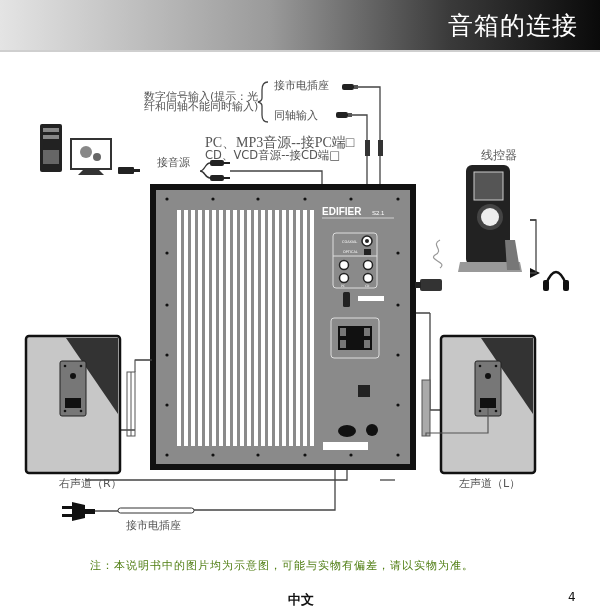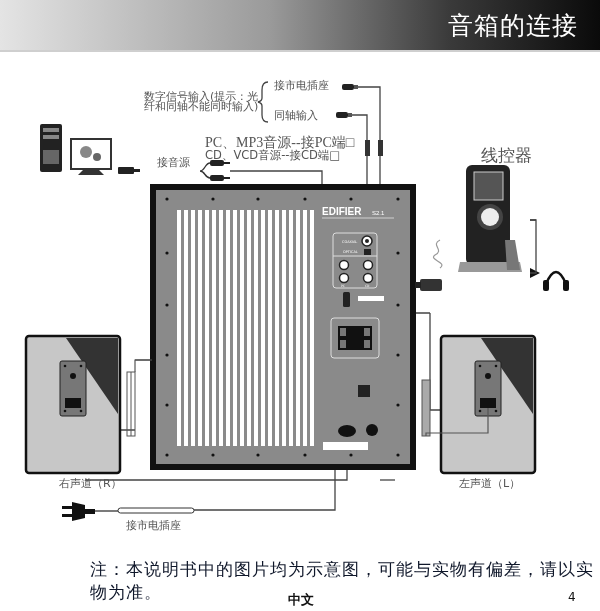--- a/index.html
+++ b/index.html
@@ -1,21 +1,21 @@
 <!DOCTYPE html>
 <html><head>
 <meta charset="utf-8">
 <style>
   html,body{margin:0;padding:0;background:#fff;}
   body{width:600px;height:611px;position:relative;overflow:hidden;font-family:"DejaVu Sans","Liberation Sans",sans-serif;color:#333;}
   .abs{position:absolute;}
   .header{left:0;top:0;width:600px;height:50px;background:linear-gradient(90deg,#e4e4e4 0%,#9a9a9a 45%,#3a3a3a 75%,#0a0a0a 100%);border-bottom:2px solid #cfcfcf;}
   .header-title{right:22px;top:9px;font-size:25px;color:#fff;letter-spacing:1px;}
   .lbl{font-size:11px;color:#555;white-space:nowrap;line-height:13px;}
-  .note{left:90px;top:558px;font-size:17px;color:#0f172a;letter-spacing:1px;}
+  .note{left:90px;top:558px;font-size:11px;color:#4d7c0f;letter-spacing:1px;}
   .footer-lang{left:288px;top:591px;font-size:13px;color:#111;font-weight:bold;}
   .page-num{left:568px;top:590px;font-size:12px;color:#111;}
   svg{position:absolute;left:0;top:0;}
 </style>
 </head>
 <body>
 
 <div class="abs header">
   <div class="abs header-title">音箱的连接</div>
 </div>
@@ -238,20 +238,20 @@
   </g>
 </svg>
 
 <div class="abs lbl" style="left:144px;top:90px;">数字信号输入(提示：光</div>
 <div class="abs lbl" style="left:144px;top:100px;">纤和同轴不能同时输入)</div>
 <div class="abs lbl" style="left:274px;top:79px;">接市电插座</div>
 <div class="abs lbl" style="left:274px;top:109px;">同轴输入</div>
 <div class="abs lbl" style="left:205px;top:136px;font-size:14px;font-family:Liberation Serif, serif;">PC、MP3音源--接PC端□</div>
 <div class="abs lbl" style="left:205px;top:149px;font-size:11.5px;text-align:right;">CD、VCD音源--接CD端□</div>
 <div class="abs lbl" style="left:157px;top:156px;">接音源</div>
-<div class="abs lbl" style="left:481px;top:149px;font-size:17px;">线控器</div>
+<div class="abs lbl" style="left:481px;top:149px;font-size:12px;">线控器</div>
 <div class="abs lbl" style="left:59px;top:477px;">右声道（R）</div>
 <div class="abs lbl" style="left:459px;top:477px;">左声道（L）</div>
 <div class="abs lbl" style="left:126px;top:519px;">接市电插座</div>
 
 <div class="abs note">注：本说明书中的图片均为示意图，可能与实物有偏差，请以实物为准。</div>
 <div class="abs footer-lang">中文</div>
 <div class="abs page-num">4</div>
 
 </body></html>

